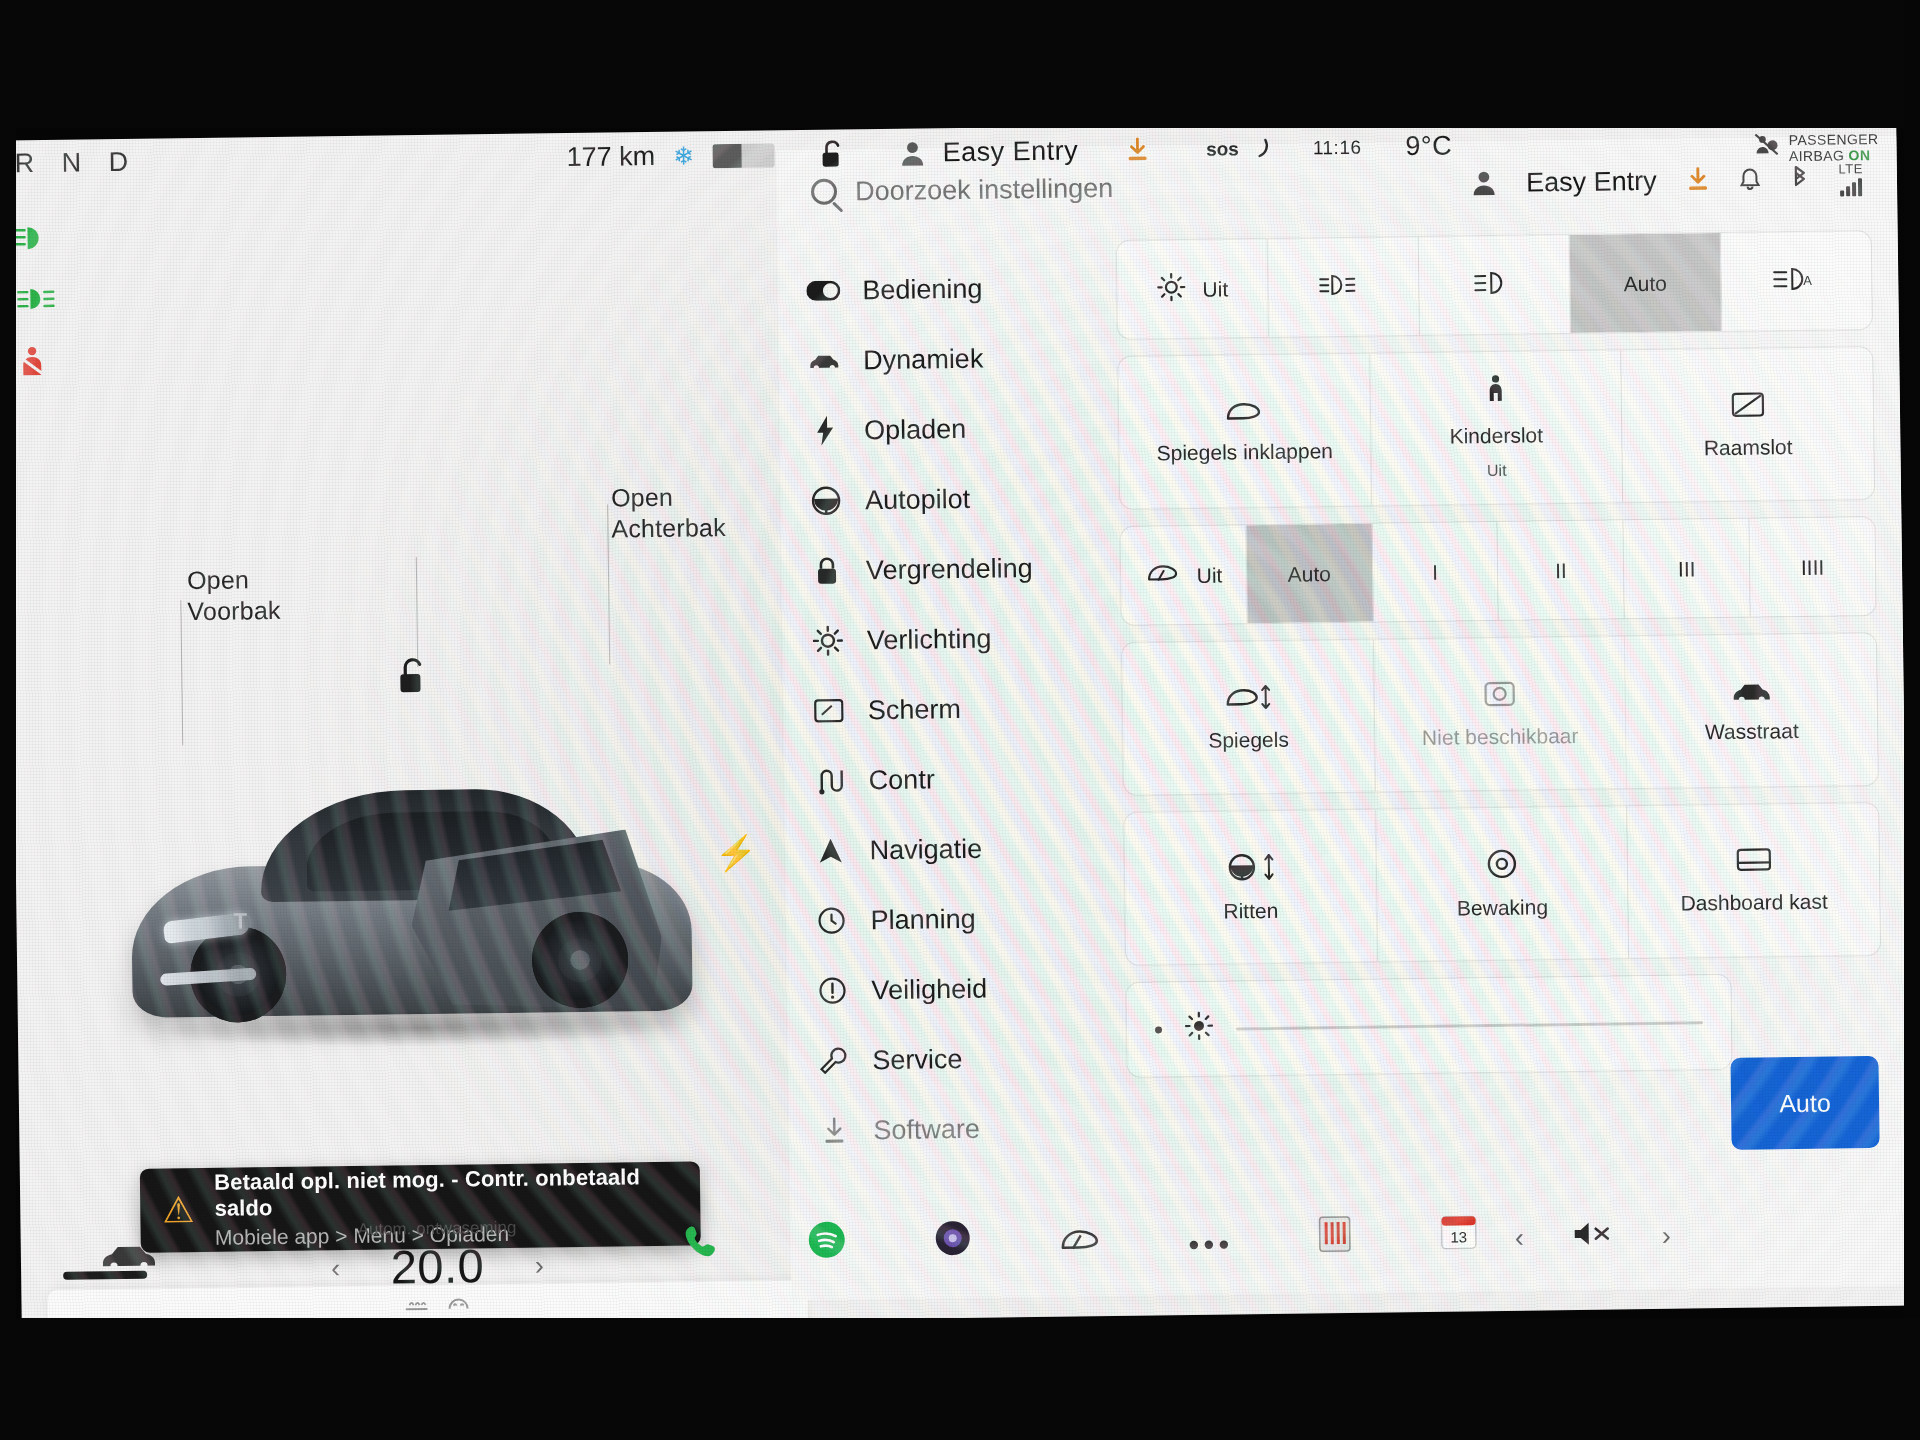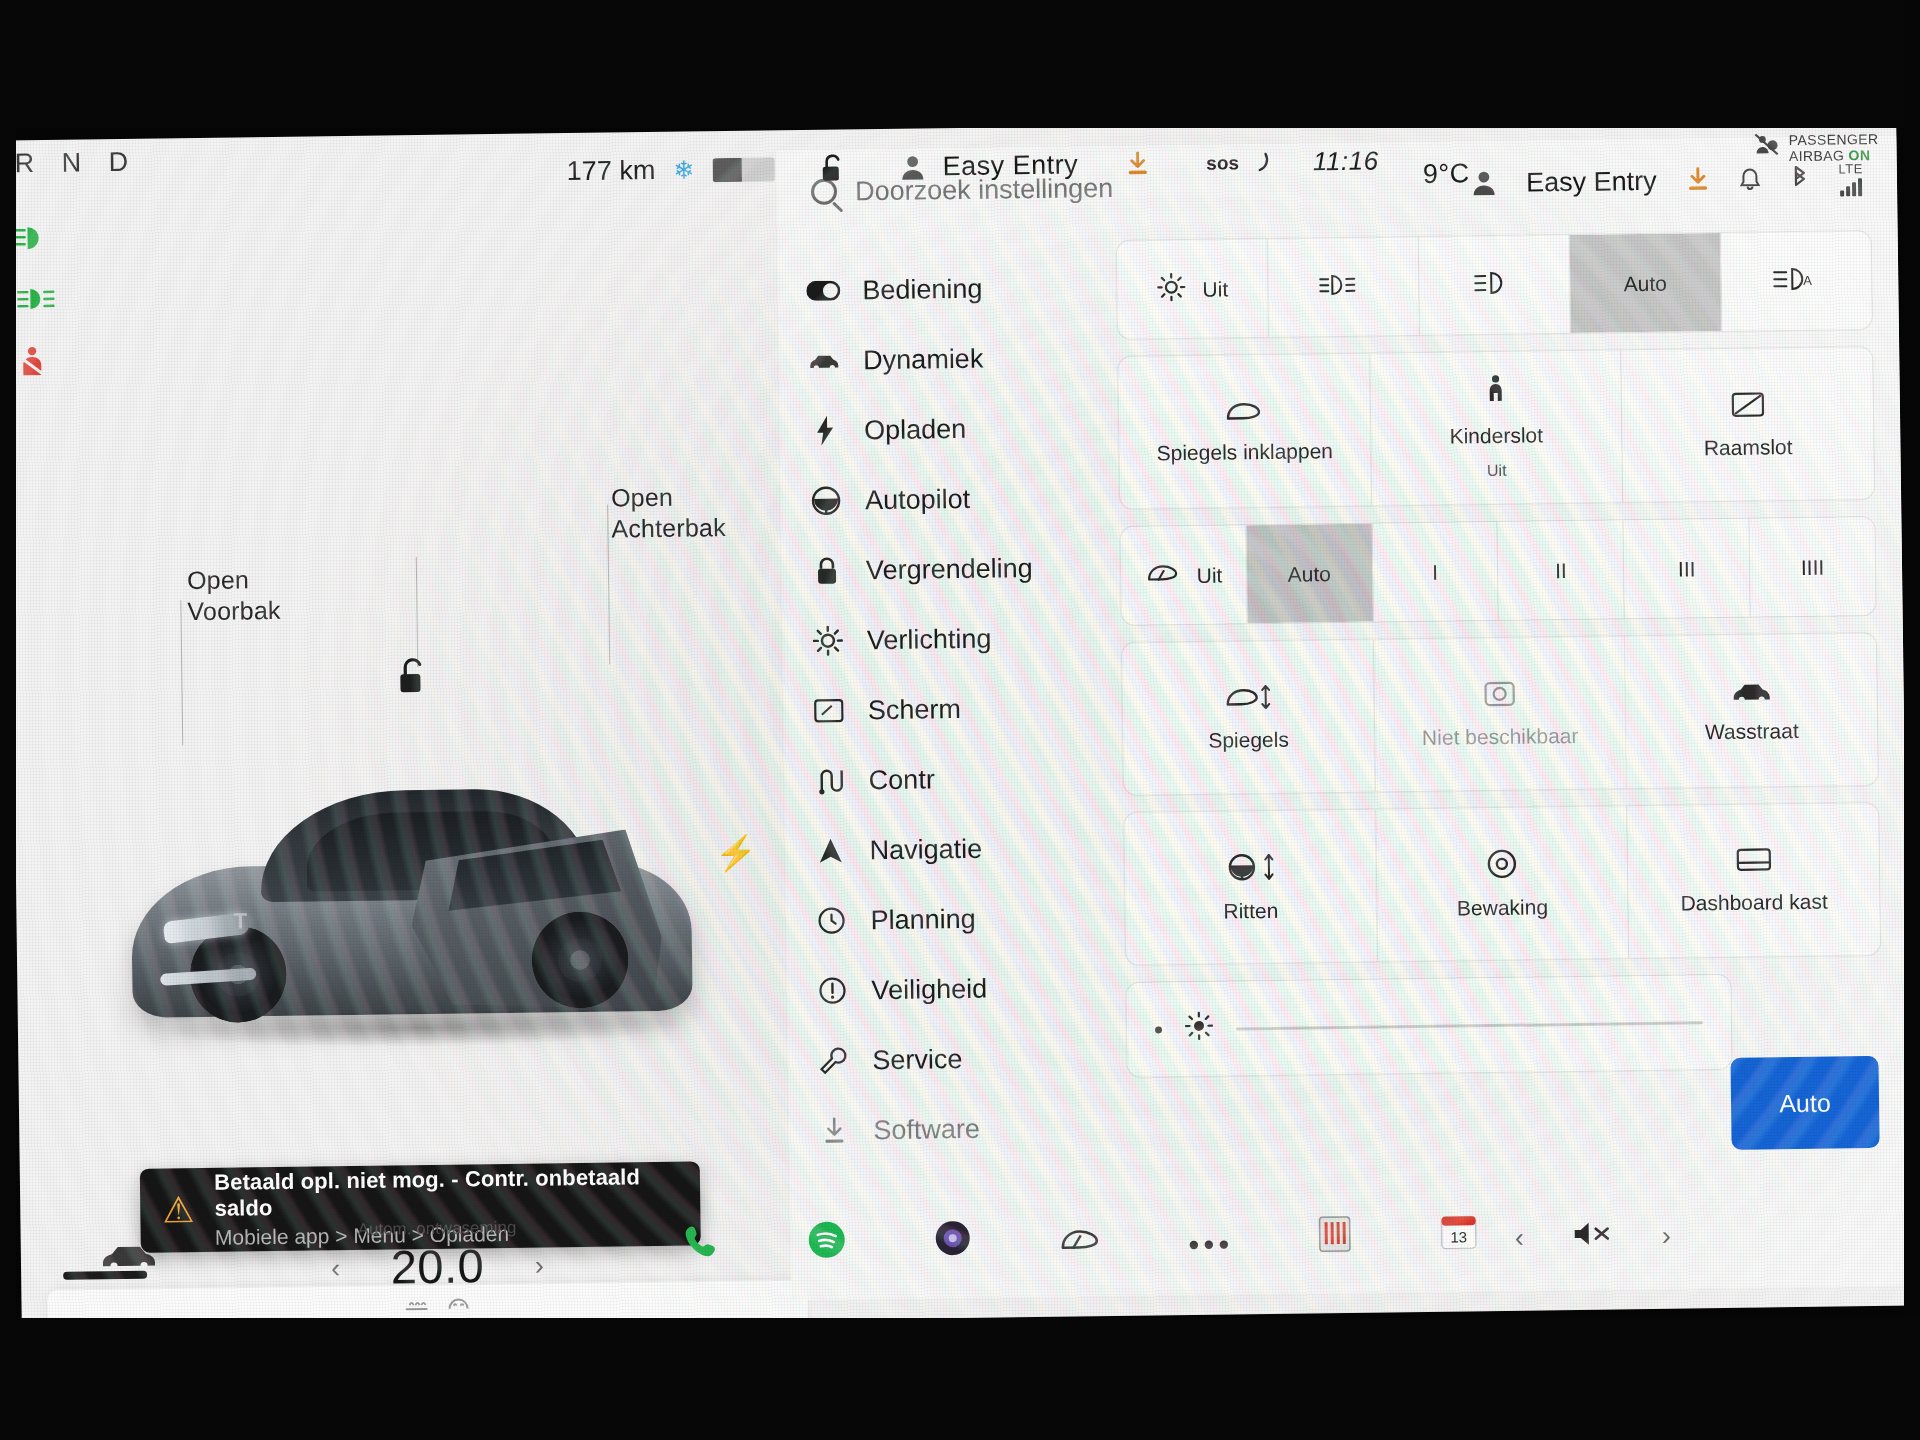--- a/index.html
+++ b/index.html
@@ -86,21 +86,21 @@
   .snow { color:#3fa9e0; font-size: 25px; }
   .battery {
     width: 62px; height: 24px; border-radius: 3px;
     background: #cfcfcf; position: relative; overflow:hidden;
   }
   .battery .fill { position:absolute; left:0; top:0; bottom:0; width: 47%; background:#5d5d5d; }
   .battery::after{content:"";position:absolute;right:-5px;top:7px;width:4px;height:10px;background:#b9b9b9;border-radius:0 2px 2px 0;}
   .sb-icon { color:#2a2a2a; display:inline-flex; align-items:center; }
   .profile-name { font-size: 27px; color:#171717; font-weight:500; }
   .sos { font-size: 19px; font-weight:700; color:#2a2a2a; letter-spacing:0; }
-  .clock { font-size: 26px; font-weight:500;font-style:italic; }
+  .clock { font-size: 19px; font-weight:500; }
   .temp { font-size: 27px; font-weight:500; }
   #airbag {
     position: absolute; right: 18px; top: 14px;
     display:flex; align-items:center; gap:9px;
   }
   .airbag-txt { font-size: 14px; line-height: 16px; color:#3c3c3c; letter-spacing:.4px; }
   .airbag-on { color:#3f9b4e; font-weight:700; }
 
   
   #carview { position:absolute; left:0; top:62px; width: 770px; height: 1128px; z-index:10; }
@@ -324,21 +324,21 @@
                 <rect x="2" y="19" width="18" height="3.6" rx="1.6" fill="#e0892a"></rect>
               </svg>
         </span>
         <span class="sos" style="margin-left:40px;">sos</span>
         <span class="sb-icon">
           <svg width="16" height="22" viewBox="0 0 16 22">
                 <path d="M3 18C10 15 12 8 9 2" stroke="#2a2a2a" stroke-width="2.4" fill="none" stroke-linecap="round"></path>
               </svg>
         </span>
         <span class="clock" style="margin-left:22px;">11:16</span>
-        <span class="temp" style="margin-left:26px;margin-top:28px;">9°C</span>
+        <span class="temp" style="margin-left:26px;">9°C</span>
       </div>
 
       <div id="airbag">
         <span>
           <svg width="26" height="26" viewBox="0 0 26 26">
                 <circle cx="9" cy="8" r="3.4" fill="#4a4a4a"></circle>
                 <path d="M3 22c0-4 3-6.4 6-6.4S15 18 15 22z" fill="#4a4a4a"></path>
                 <circle cx="19" cy="14" r="5" fill="#4a4a4a"></circle>
                 <path d="M2 3l22 20" stroke="#4a4a4a" stroke-width="2.2"></path>
               </svg>

